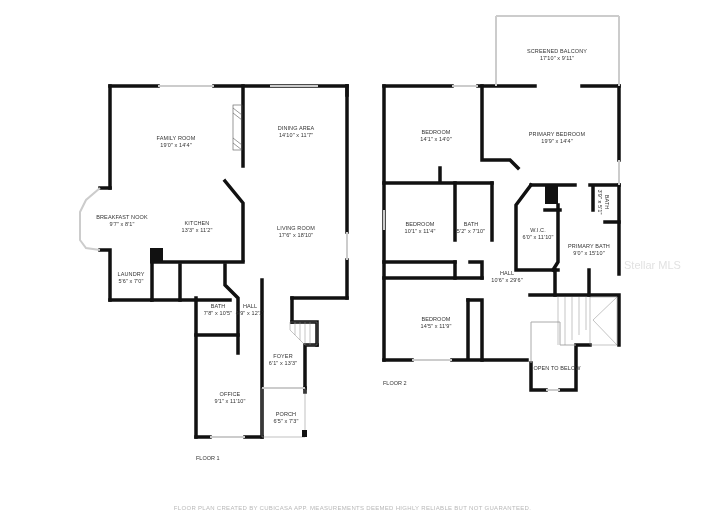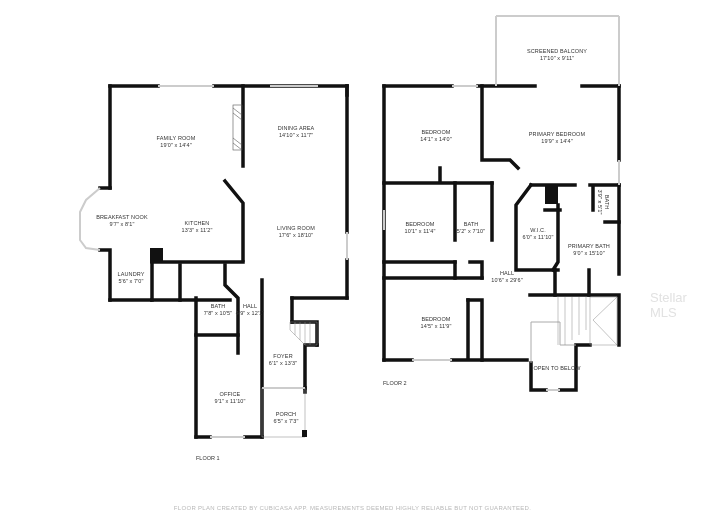--- a/index.html
+++ b/index.html
@@ -3,21 +3,21 @@
   <meta charset="utf-8">
   <style>
     html, body { margin: 0; padding: 0; background: #ffffff; }
     body { width: 705px; height: 528px; position: relative; overflow: hidden; font-family: "Liberation Sans", sans-serif; }
     svg { position: absolute; left: 0; top: 0; }
     .lbl { position: absolute; transform: translate(-50%, -50%); text-align: center; color: #333; font-size: 5.5px; line-height: 7px; white-space: nowrap; letter-spacing: 0.1px; }
     .lbl .name { display: block; text-transform: uppercase; }
     .lbl .dim { display: block; }
     .floor-label { position: absolute; font-size: 5.5px; color: #333; text-transform: uppercase; }
     .footer { position: absolute; left: 0; width: 705px; top: 505px; text-align: center; font-size: 6px; color: #b8b8b8; letter-spacing: 0.3px; text-transform: uppercase; }
-    .watermark { position: absolute; left: 650px; top: 259px; font-size: 13px; color: #e2e2e2; margin-top: 31px; }
+    .watermark { position: absolute; left: 624px; top: 259px; font-size: 11px; color: #e2e2e2; }
     .vert { transform: translate(-50%, -50%) rotate(90deg); }
   </style>
 </head>
 <body>
 
 <svg width="705" height="528">
   <g stroke="#111" stroke-width="3.5" fill="none" stroke-linecap="square">
 
     <path d="M110 86 L158 86 M214 86 L347 86"></path>
     <path d="M110 86 L110 188"></path>

